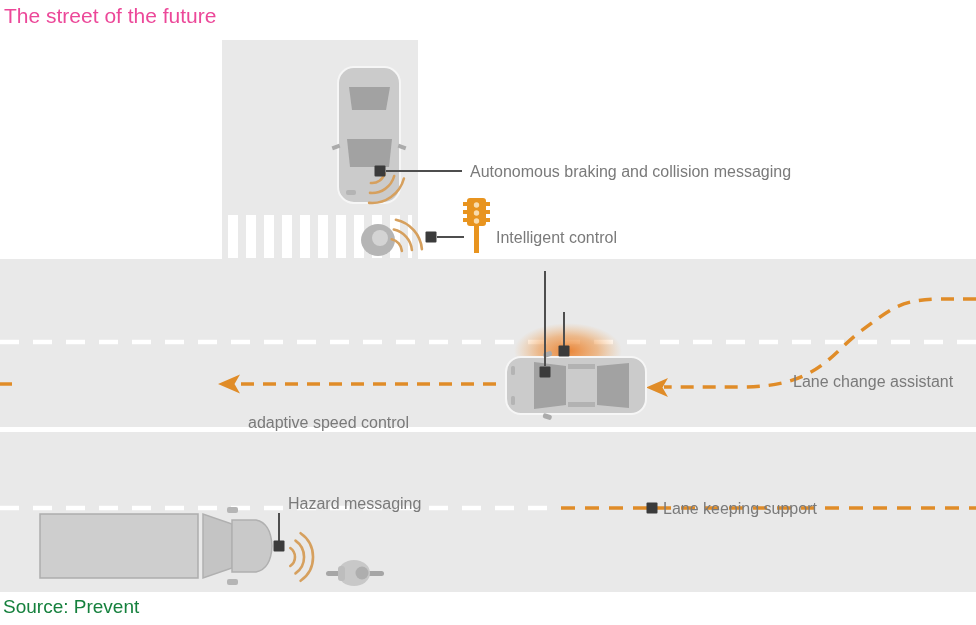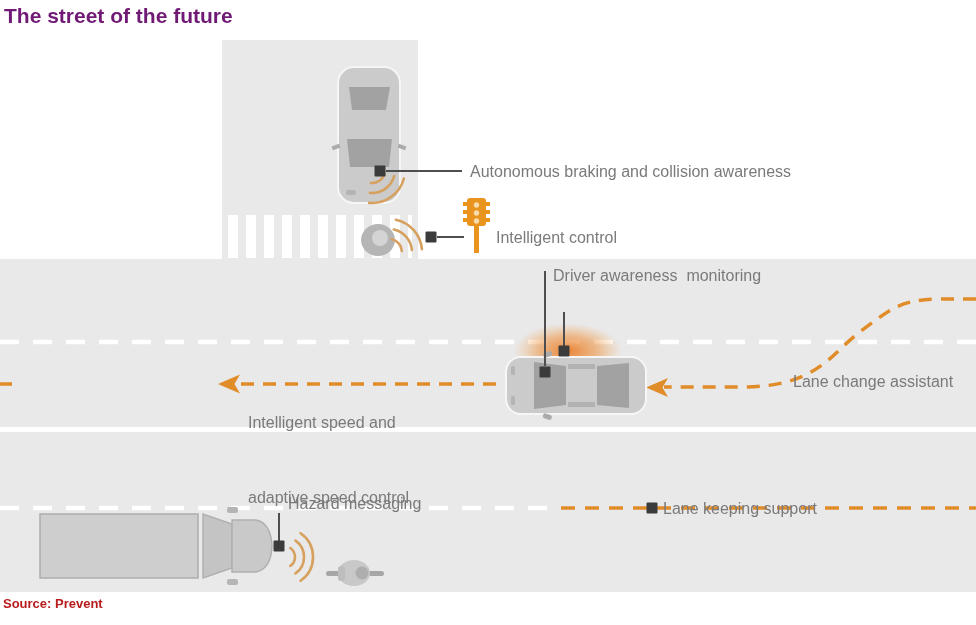--- a/index.html
+++ b/index.html
@@ -10,26 +10,26 @@
   .road{position:absolute;background:#e9e9e9;}
   #road-vertical{left:222px;top:40px;width:196px;height:220px;}
   #road-middle{left:0;top:259px;width:976px;height:168px;}
   #road-bottom{left:0;top:432px;width:976px;height:160px;}
   .crosswalk{
     position:absolute;left:228px;top:215px;width:184px;height:43px;
     background:repeating-linear-gradient(90deg,#ffffff 0,#ffffff 10px,rgba(255,255,255,0) 10px,rgba(255,255,255,0) 18px);
   }
   svg.art{position:absolute;left:0;top:0;}
   .title{
-    position:absolute;left:4px;top:4px;font-size:21px;font-weight:bold;
-    color:#701a75;white-space:pre;
+    position:absolute;left:4px;top:4px;font-size:21px;font-weight:normal;
+    color:#ec4899;white-space:pre;
   }
   .lbl{position:absolute;font-size:16px;color:#7a7a7a;white-space:pre;line-height:19px;}
   .lbl.two-line{line-height:25px;}
-  .source{position:absolute;left:3px;top:596px;font-size:13px;color:#b91c1c;font-weight:bold;}
+  .source{position:absolute;left:3px;top:596px;font-size:19px;color:#15803d;}
 </style>
 </head>
 <body>
 
 <div class="stage">
 
   <div class="road" id="road-vertical"></div>
   <div class="road" id="road-middle"></div>
   <div class="road" id="road-bottom"></div>
   <div class="crosswalk"></div>
@@ -147,29 +147,27 @@
       <rect x="425.5" y="231.5" width="11" height="11" rx="1"></rect>
       <rect x="539.5" y="366.5" width="11" height="11" rx="1"></rect>
       <rect x="558.5" y="345.5" width="11" height="11" rx="1"></rect>
       <rect x="273.5" y="540.5" width="11" height="11" rx="1"></rect>
       <rect x="646.5" y="502.5" width="11" height="11" rx="1"></rect>
     </g>
   </svg>
 
   <div class="title">The street of the future</div>
 
-  <div class="lbl" style="left:470px;top:162px;">Autonomous braking and collision awareness</div>
+  <div class="lbl" style="left:470px;top:162px;">Autonomous braking and collision messaging</div>
 
   <div class="lbl" style="left:496px;top:228px;">Intelligent control</div>
 
-  <div class="lbl" style="left:553px;top:266px;">Driver awareness  monitoring</div>
 
 
   <div class="lbl two-line" style="left:248px;top:360px;">
-    <span style="display:block;">Intelligent speed and</span>
     <span style="display:block;">adaptive speed control</span>
   </div>
 
   <div class="lbl" style="left:765px;top:372px;margin-left:28px;">Lane change assistant</div>
 
   <div class="lbl" style="left:663px;top:499px;">Lane keeping support</div>
 
   <div class="lbl" style="left:288px;top:494px;">Hazard messaging</div>
 
   <div class="source">Source: Prevent</div>

